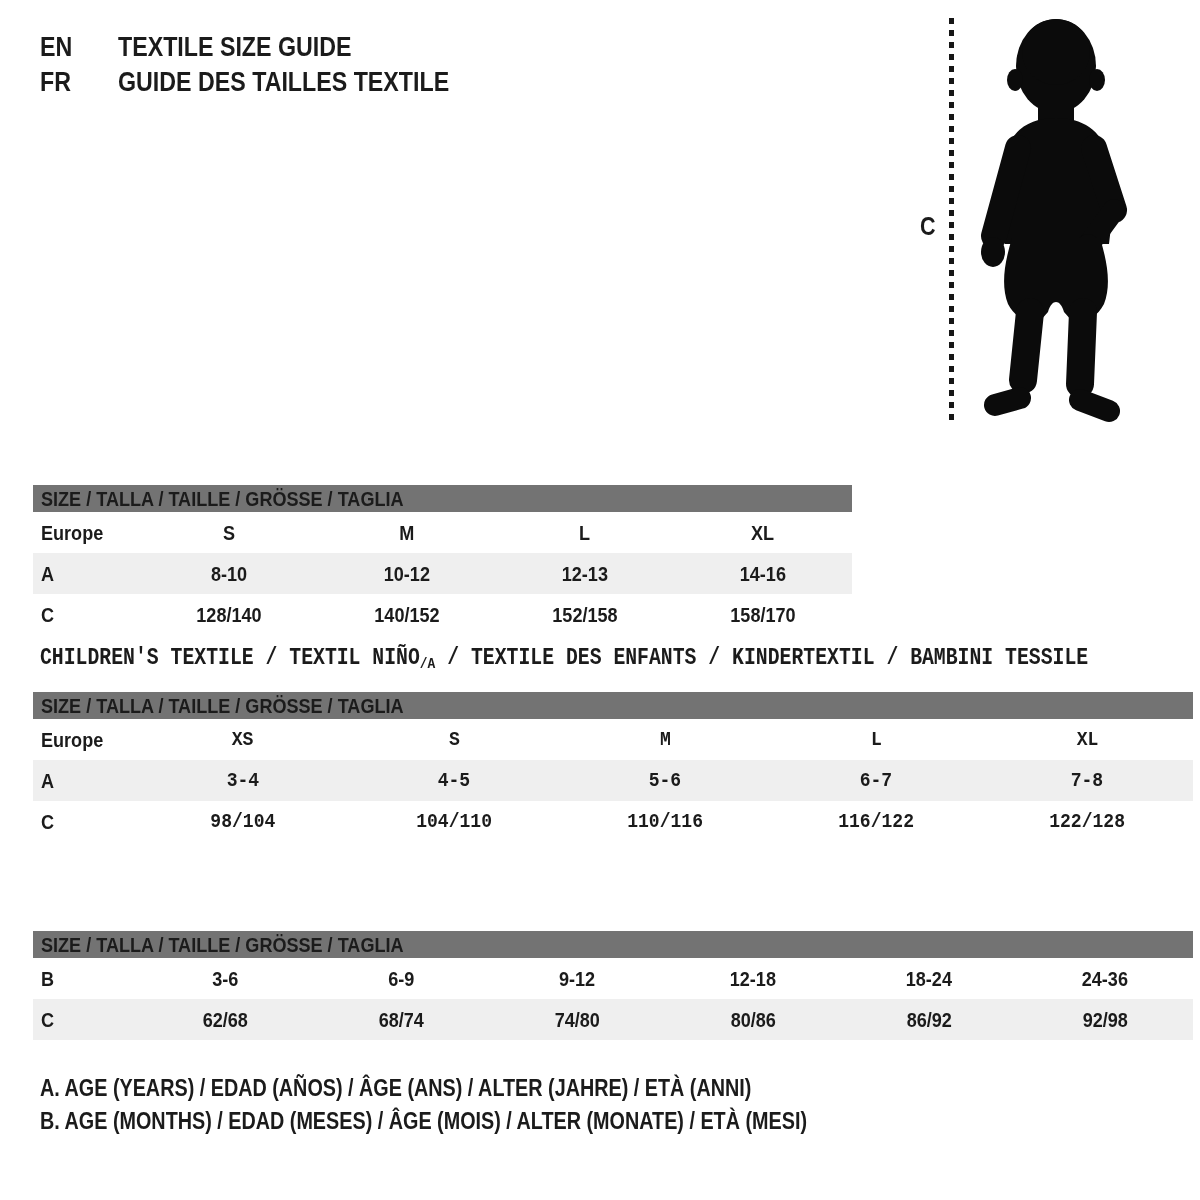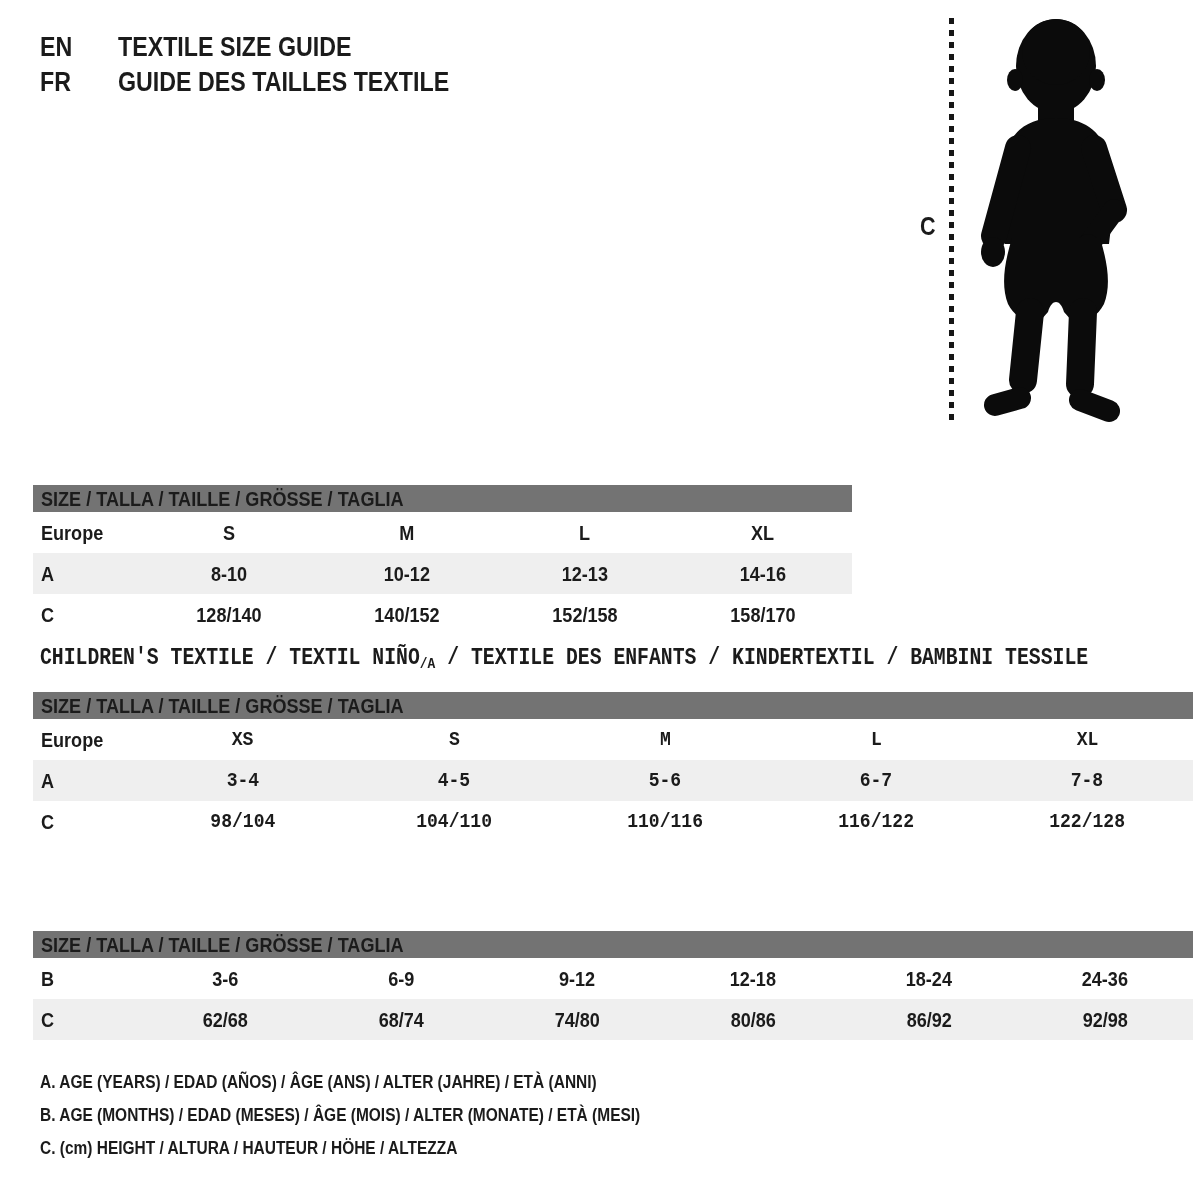--- a/index.html
+++ b/index.html
@@ -30,21 +30,21 @@
     padding-left:8px;font-size:21px;box-sizing:border-box;}
   .trow{display:flex;height:41px;align-items:center;font-size:21px;}
   .trow.shade{background:#efefef;}
   .lbl{padding-left:8px;box-sizing:border-box;}
   .val{text-align:center;}
   .t1 .lbl{width:13%;}   .t1 .val{width:21.75%;}
   .t2 .lbl{width:9%;}    .t2 .val{width:18.2%;font-family:Liberation Mono, monospace;}
   .t3 .lbl{width:9%;}    .t3 .val{width:15.1666%;}
   
   .notes{position:absolute;left:40px;top:1072px;}
-  .note-line{height:33px;display:flex;align-items:flex-start;font-size:18px;}
+  .note-line{height:33px;display:flex;align-items:center;font-size:23px;}
 </style>
 </head>
 <body>
 
 <div class="page">
 
   <div class="langs">
     <div class="lang-row">
       <span class="lang-code"><span class="cnd">EN</span></span>
       <span class="cnd">TEXTILE SIZE GUIDE</span>
@@ -164,18 +164,15 @@
     </div>
   </div>
 
   <div class="notes">
     <div class="note-line">
         <span class="cnd">A. AGE (YEARS) / EDAD (AÑOS) / ÂGE (ANS) / ALTER (JAHRE) / ETÀ (ANNI)</span>
       </div>
     <div class="note-line">
         <span class="cnd">B. AGE (MONTHS) / EDAD (MESES) / ÂGE (MOIS) / ALTER (MONATE) / ETÀ (MESI)</span>
       </div>
-    <div class="note-line">
-        <span class="cnd">C. (cm) HEIGHT / ALTURA / HAUTEUR / HÖHE / ALTEZZA</span>
-      </div>
   </div>
 
 </div>
 
 </body></html>

